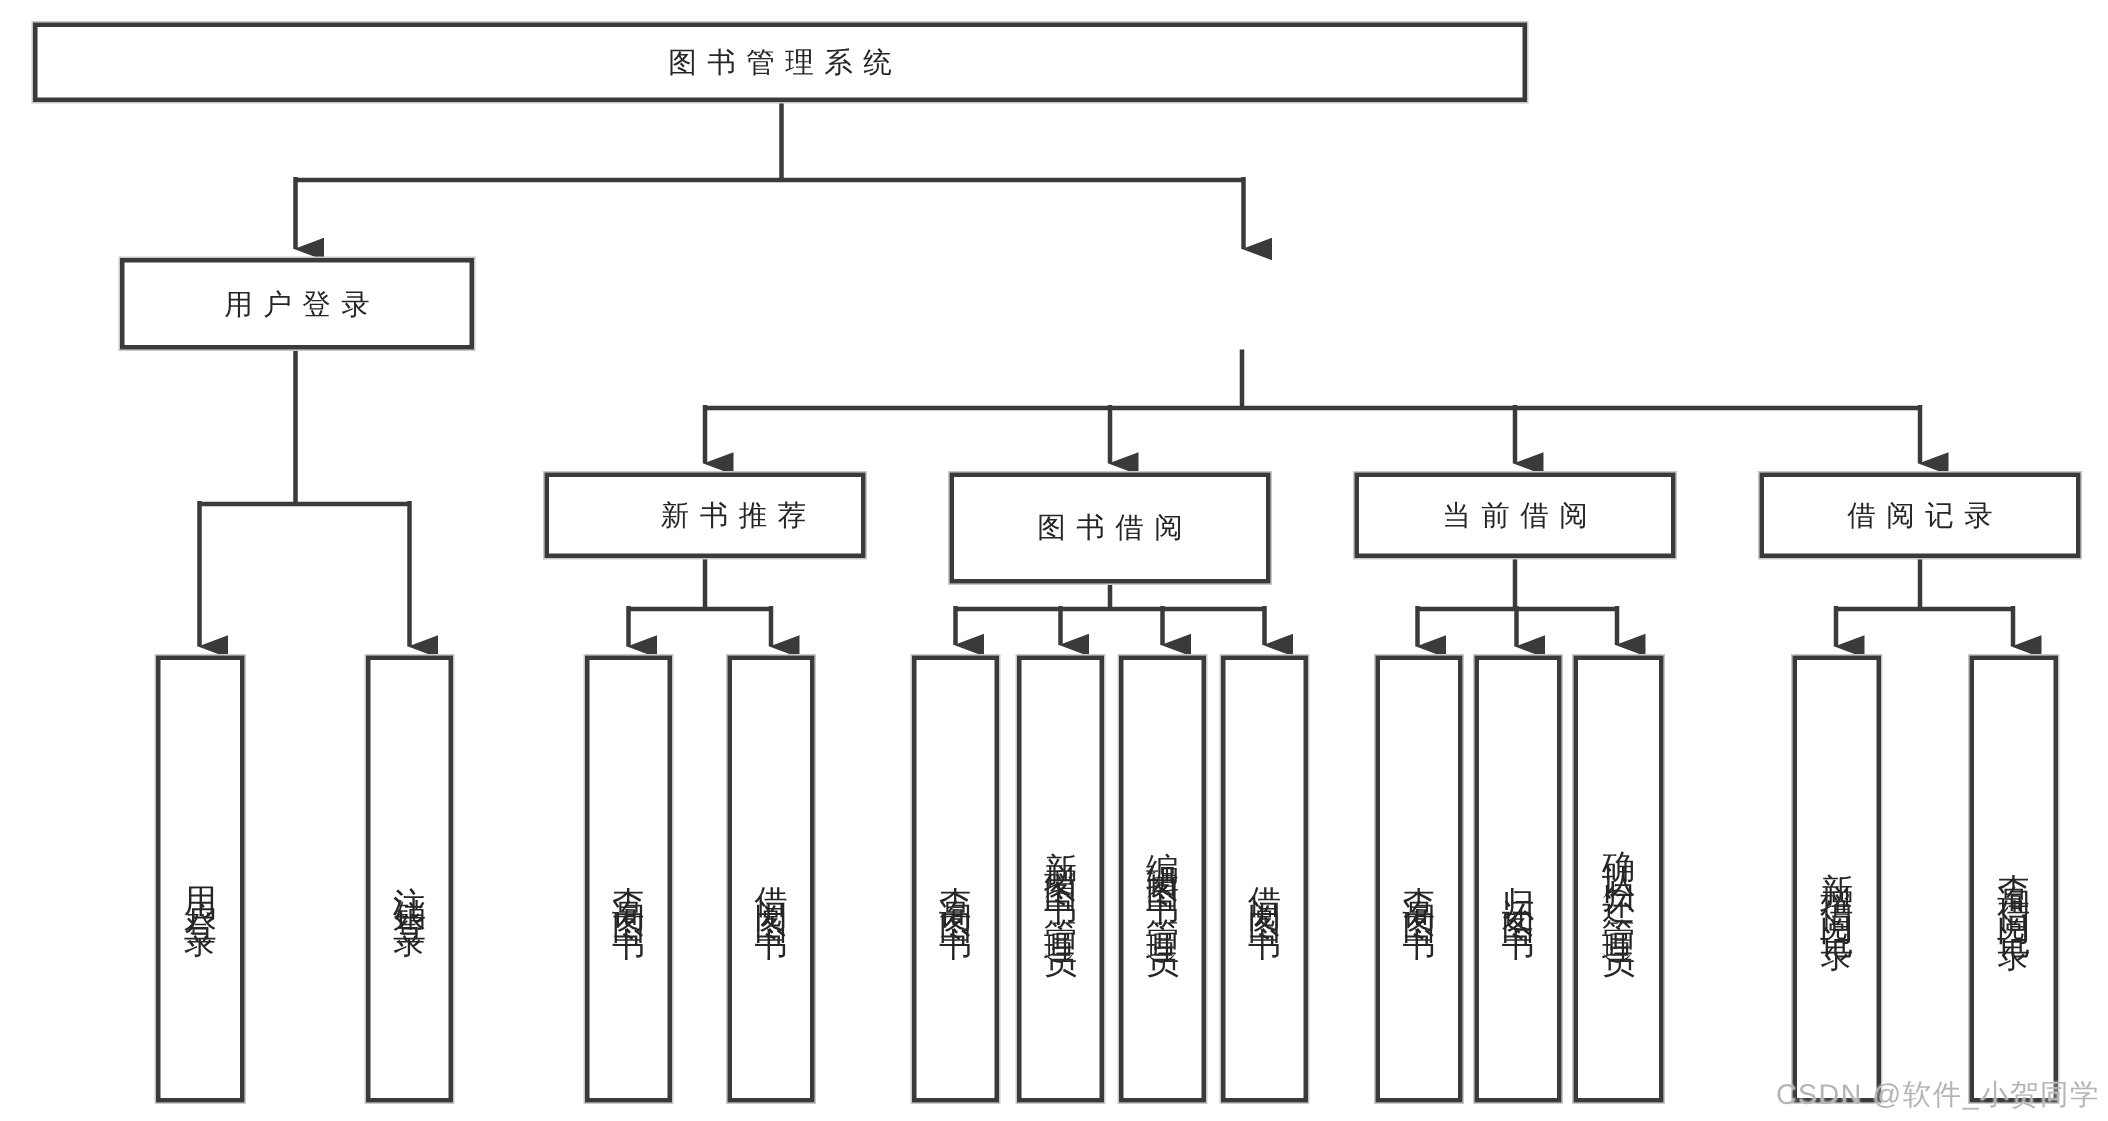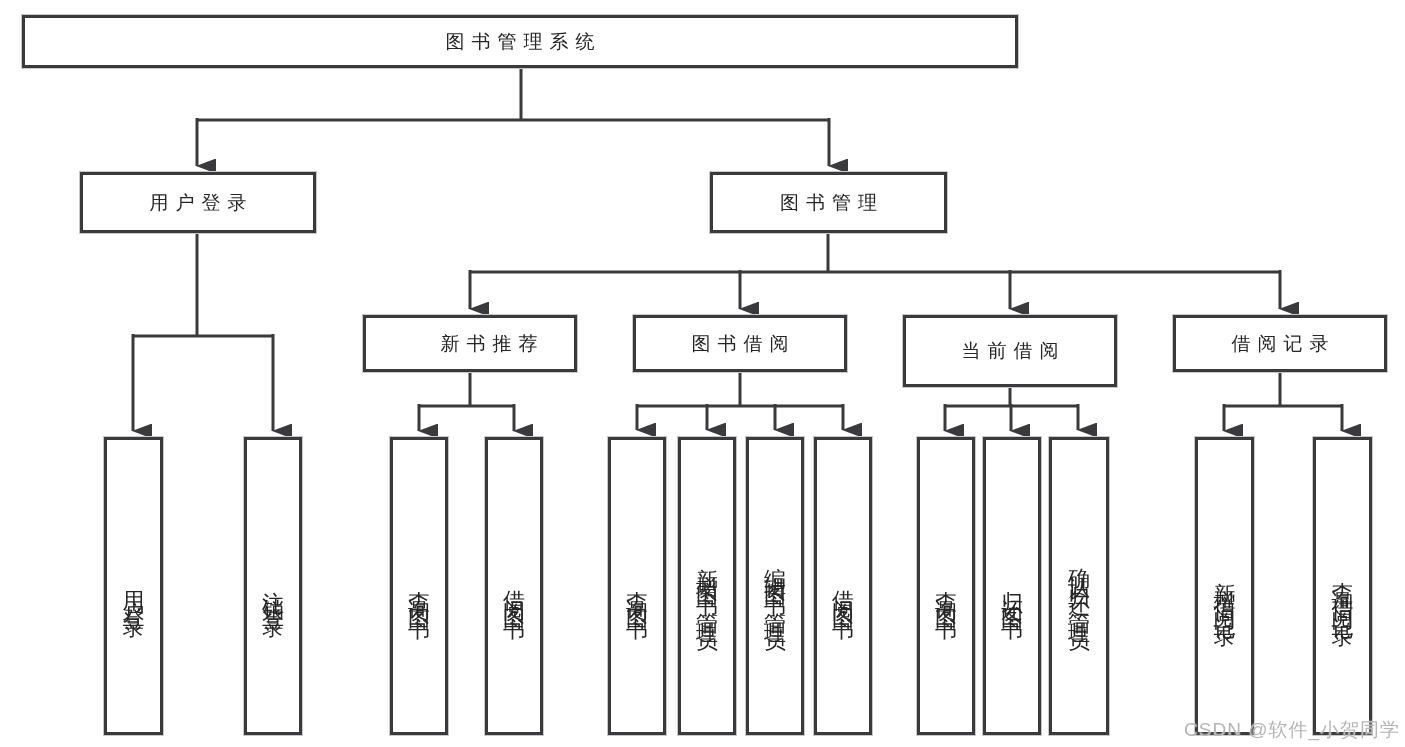--- a/index.html
+++ b/index.html
@@ -124,25 +124,24 @@
         <line x1="1224" y1="406" x2="1342" y2="406"></line>
         <line x1="1224" y1="404" x2="1224" y2="431" marker-end="url(#arw)"></line>
         <line x1="1342" y1="404" x2="1342" y2="431" marker-end="url(#arw)"></line>
       </g>
     </g>
   </svg>
 
   <div class="node h-label" style="left:22px; top:15px; width:996px; height:53px;">图书管理系统</div>
 
   <div class="node h-label" style="left:80px; top:172px; width:236px; height:61px;">用户登录</div>
-  <div class="node h-label" style="left:710px; top:172px; width:237px; height:61px;">图书管理</div>
 
   <div class="node h-label" style="left:363px; top:315px; width:214px; height:57px;padding-left:45px;">新书推荐</div>
-  <div class="node h-label" style="left:633px; top:315px; width:214px; height:57px;">图书借阅</div>
-  <div class="node h-label" style="left:903px; top:315px; width:214px; height:72px;">当前借阅</div>
+  <div class="node h-label" style="left:633px; top:315px; width:214px; height:74px;">图书借阅</div>
+  <div class="node h-label" style="left:903px; top:315px; width:214px; height:57px;">当前借阅</div>
   <div class="node h-label" style="left:1173px; top:315px; width:214px; height:57px;">借阅记录</div>
 
   <div class="node leaf" style="left:104px; top:437px; width:59px; height:298px;">用户登录</div>
   <div class="node leaf" style="left:244px; top:437px; width:58px; height:298px;">注销登录</div>
 
   <div class="node leaf" style="left:390px; top:437px; width:58px; height:298px;">查询图书</div>
   <div class="node leaf" style="left:485px; top:437px; width:58px; height:298px;">借阅图书</div>
 
   <div class="node leaf" style="left:608px; top:437px; width:58px; height:298px;">查询图书</div>
   <div class="node leaf" style="left:678px; top:437px; width:58px; height:298px;">新增图书（管理员）</div>

